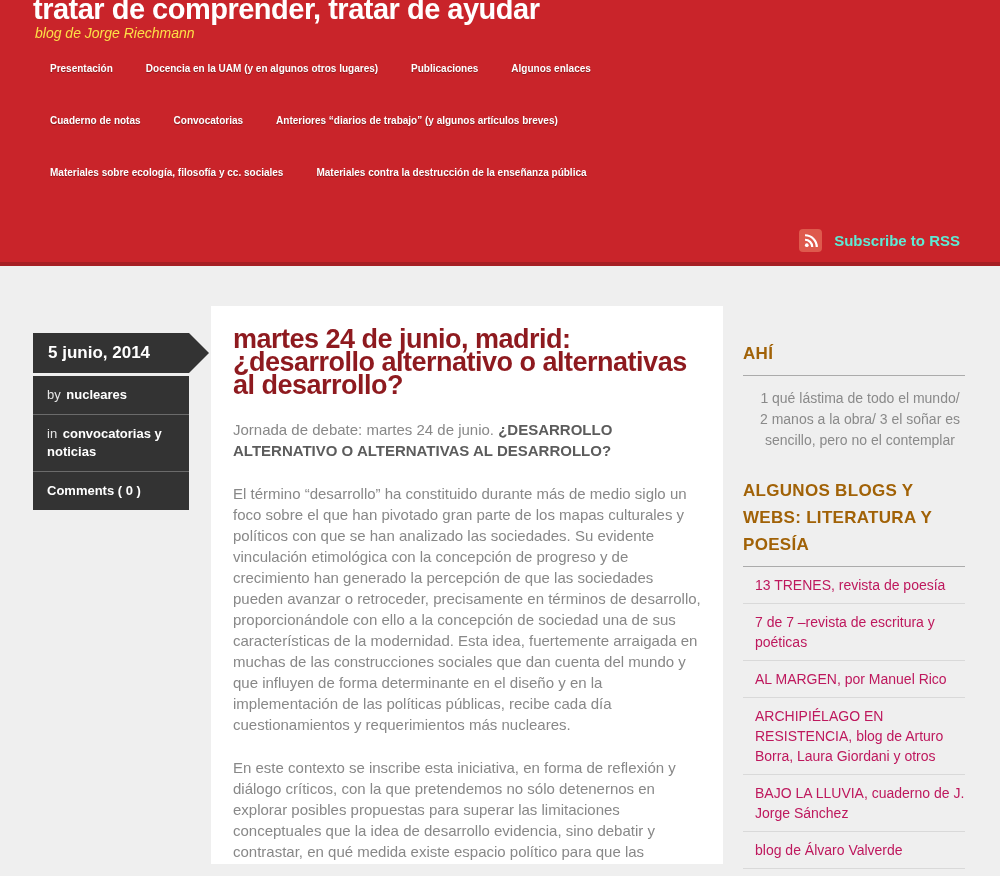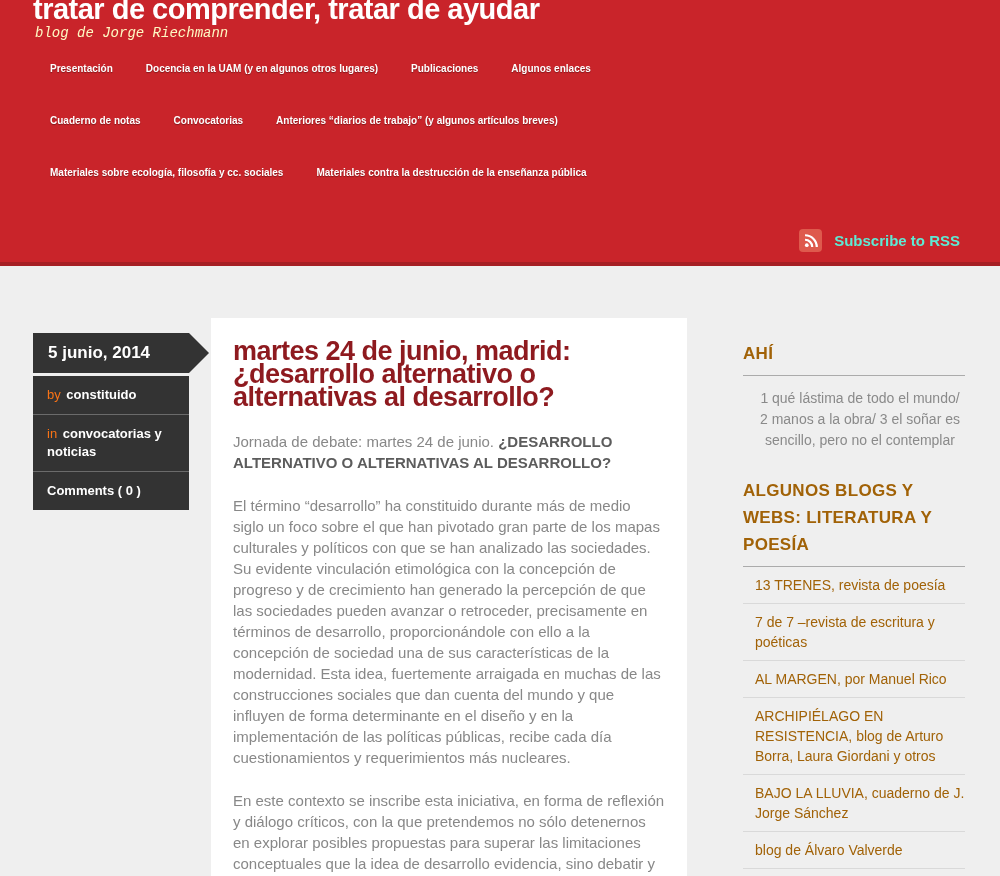--- a/index.html
+++ b/index.html
@@ -18,22 +18,22 @@
     background: #C9242A;
     border-bottom: 4px solid #A61F24;
   }
   .site-title {
     position: absolute; left: 33px; top: -9px;
     margin: 0; font-size: 29px; font-weight: bold; color: #ffffff;
     letter-spacing: -0.5px; line-height: 36px; white-space: nowrap;
   }
   .site-subtitle {
     position: absolute; left: 35px; top: 25px;
-    font-family: Liberation Mono, monospace; font-style: italic;
-    font-size: 14px; color: #fef9c3; white-space: nowrap;
+    font-family: Liberation Sans, sans-serif; font-style: italic;
+    font-size: 14px; color: #fde047; white-space: nowrap;
   }
   .main-nav { position: absolute; left: 50px; top: 63px; right: 40px; }
   .nav-row {
     display: flex; column-gap: 33px; margin-bottom: 41px;
   }
   .nav-row a {
     color: #ffffff; font-weight: bold; font-size: 10px; white-space: nowrap;
     text-shadow: 0 1px 1px rgba(0,0,0,0.35);
   }
   .rss {
@@ -60,26 +60,26 @@
     width: 0; height: 0;
     border-top: 20px solid transparent; border-bottom: 20px solid transparent;
     border-left: 20px solid #333333;
   }
   .meta-rows { background: #333333; }
   .meta-row {
     padding: 10px 14px; border-bottom: 1px solid #6b6b6b;
     font-size: 13px; font-weight: bold; color: #ffffff; line-height: 18px;
   }
   .meta-row:last-child { border-bottom: none; }
-  .meta-prefix { color: #f97316; font-weight: normal; margin-right: 2px; }
+  .meta-prefix { color: #e5e5e5; font-weight: normal; margin-right: 2px; }
 
   
   .content-panel {
-    position: absolute; left: 211px; top: 318px;
-    width: 476px; height: 558px;
+    position: absolute; left: 211px; top: 306px;
+    width: 512px; height: 558px;
     background: #ffffff; box-sizing: border-box;
     padding: 22px; overflow: hidden;
   }
   .article-title {
     margin: 0 0 22px; color: #8E1A1F;
     font-size: 27px; line-height: 23px; font-weight: bold;
     letter-spacing: -0.5px;
   }
   .content-panel p {
     margin: 0 0 22px; color: #888888;
@@ -97,21 +97,21 @@
   .widget-rule {
     border: none; border-top: 1px solid #ABABAB; margin: 0 0 12px;
   }
   .ahi-link {
     display: block; color: #8a8a8a; font-size: 14px; line-height: 21px;
     padding-left: 12px; margin-bottom: 26px; text-align: center;
   }
   .blog-list { list-style: none; margin: 0; padding: 0; }
   .blog-list li { border-bottom: 1px solid #D9D9D9; padding: 8px 0; }
   .blog-list a {
-    display: block; color: #a16207; font-size: 14px; line-height: 20px;
+    display: block; color: #be185d; font-size: 14px; line-height: 20px;
     padding-left: 12px;
   }
 </style>
 </head>
 <body>
 
 <div class="site-header">
   <h1 class="site-title">tratar de comprender, tratar de ayudar</h1>
   <div class="site-subtitle">blog de Jorge Riechmann</div>
 
@@ -145,21 +145,21 @@
   </a>
 </div>
 
 <div class="post-meta">
   <div class="date-block">
     <span>5 junio, 2014</span>
   </div>
   <div class="meta-rows">
     <div class="meta-row">
       <span class="meta-prefix">by</span>
-      <a style="color:#fff;">constituido</a>
+      <a style="color:#fff;">nucleares</a>
     </div>
     <div class="meta-row">
       <span class="meta-prefix">in</span>
       <a style="color:#fff;">convocatorias y noticias</a>
     </div>
     <div class="meta-row">
       <a style="color:#fff;">Comments ( 0 )</a>
     </div>
   </div>
 </div>

